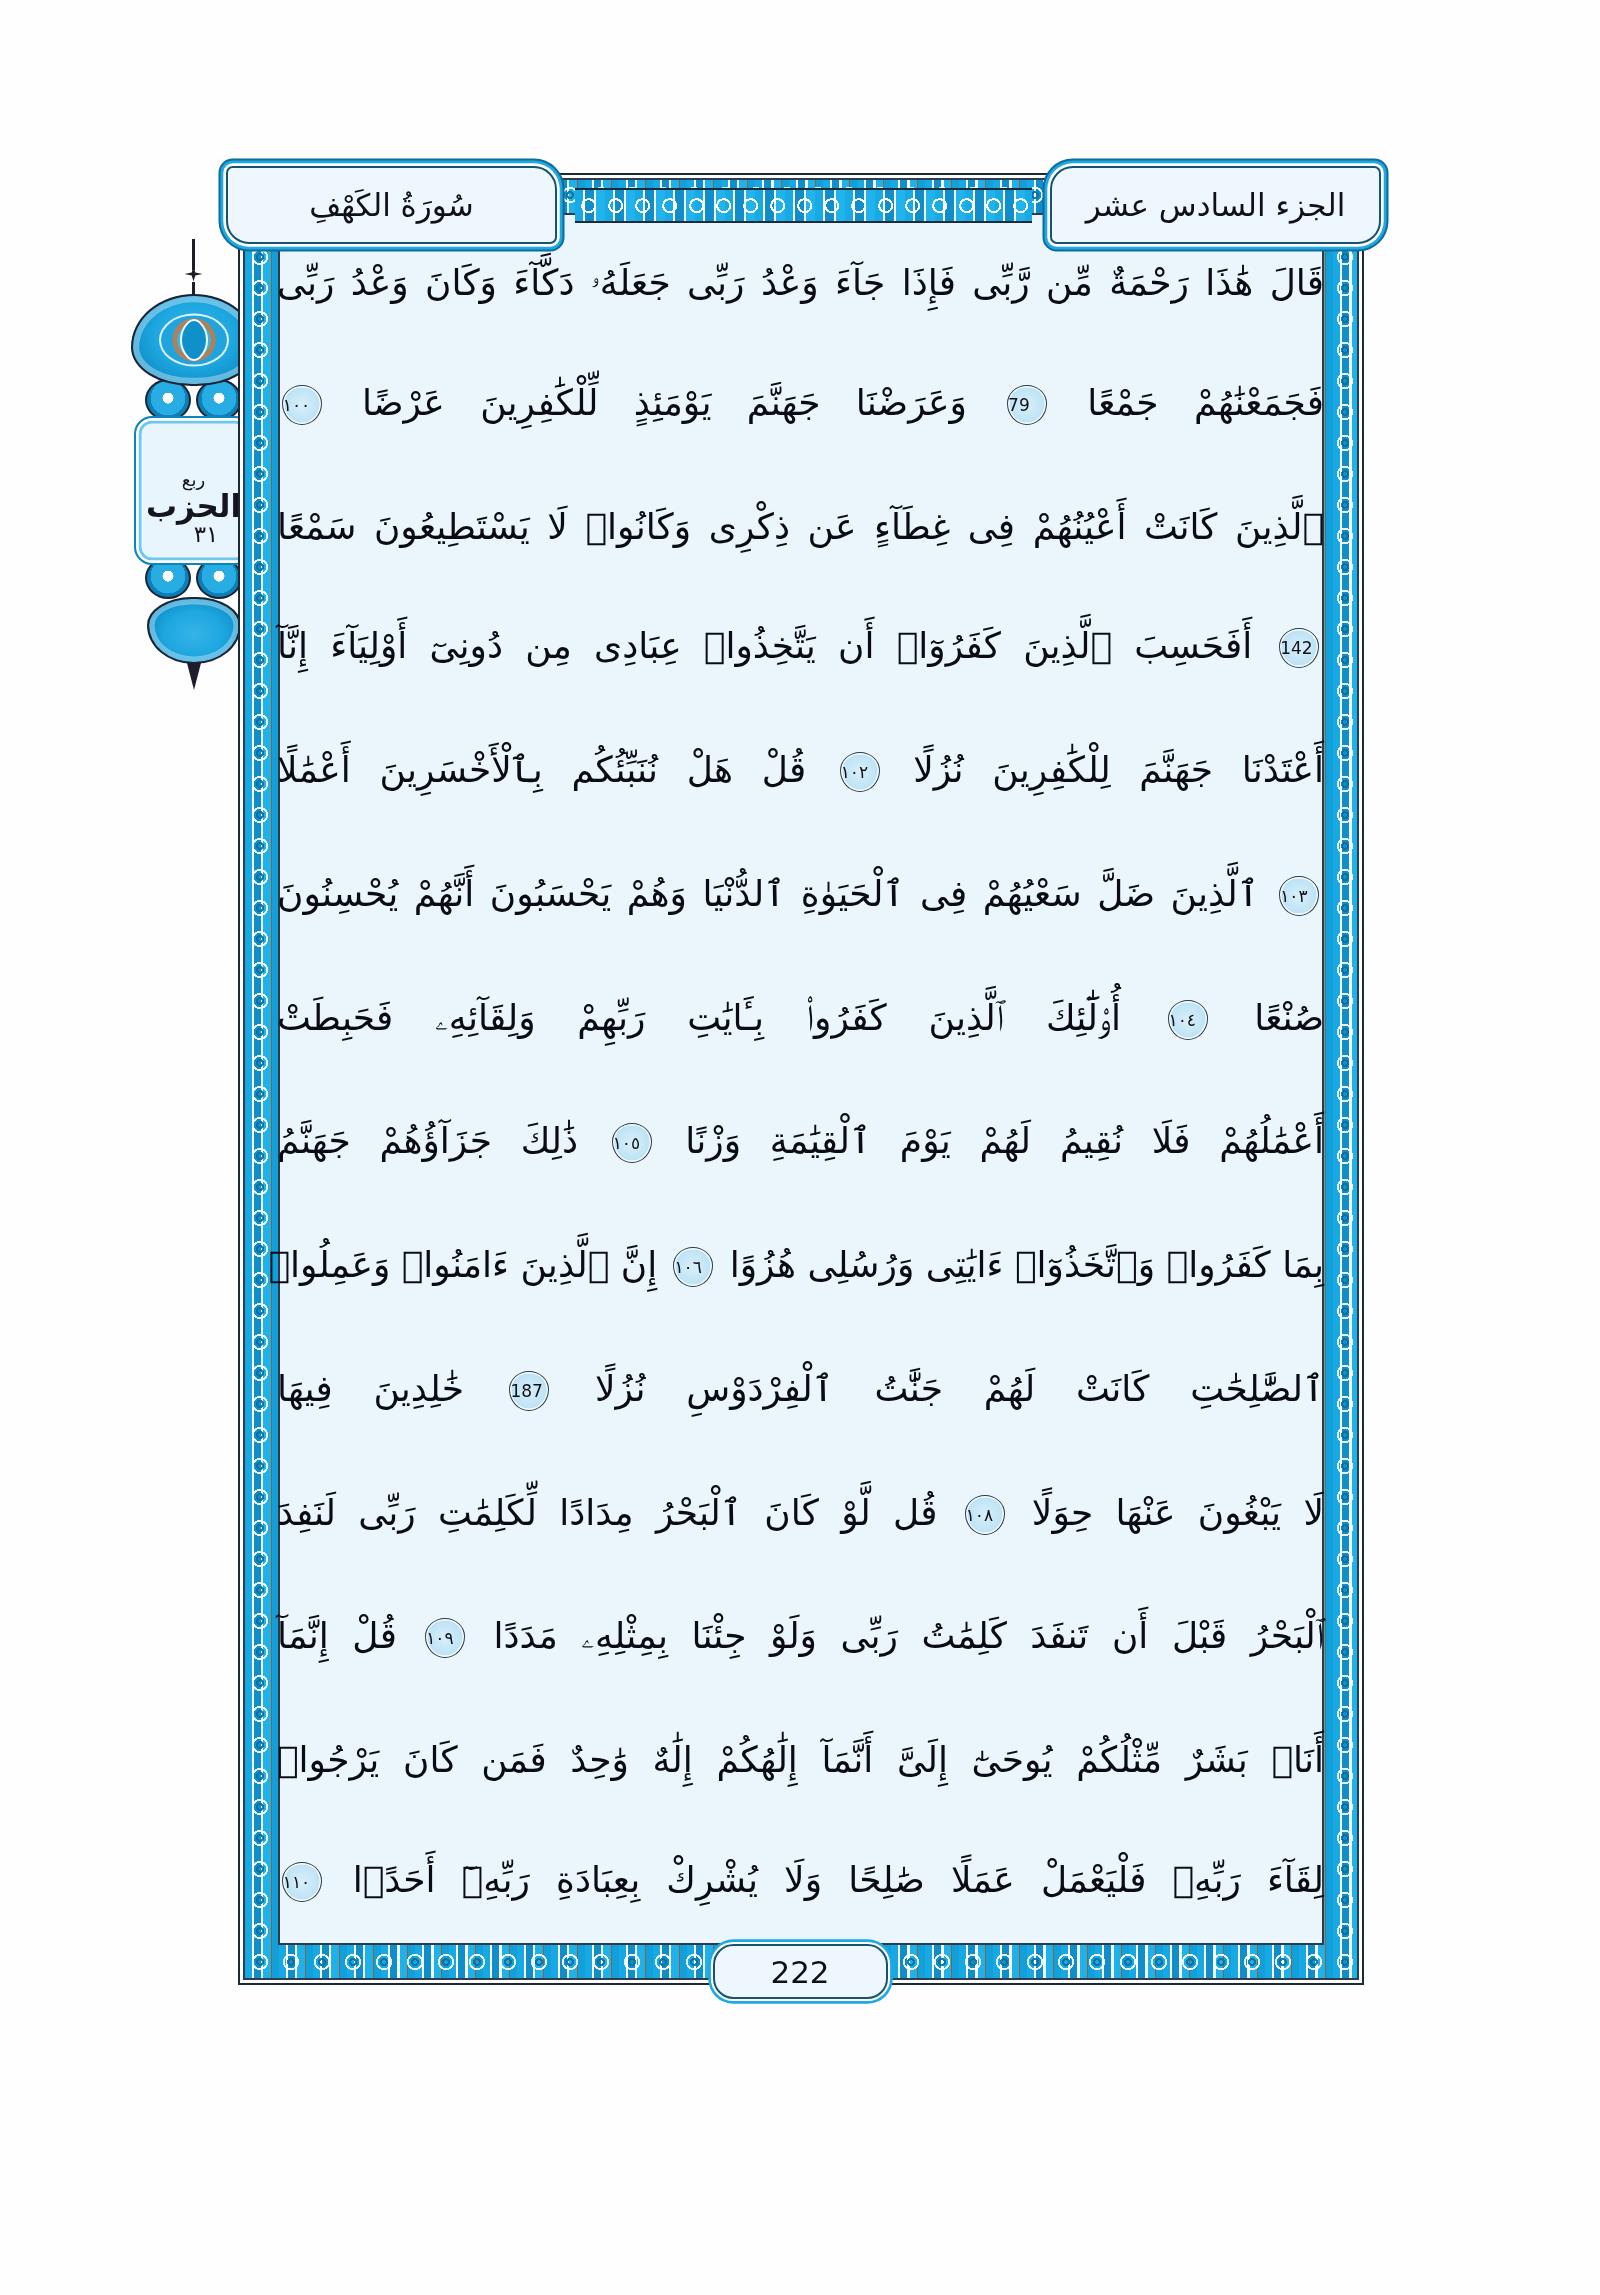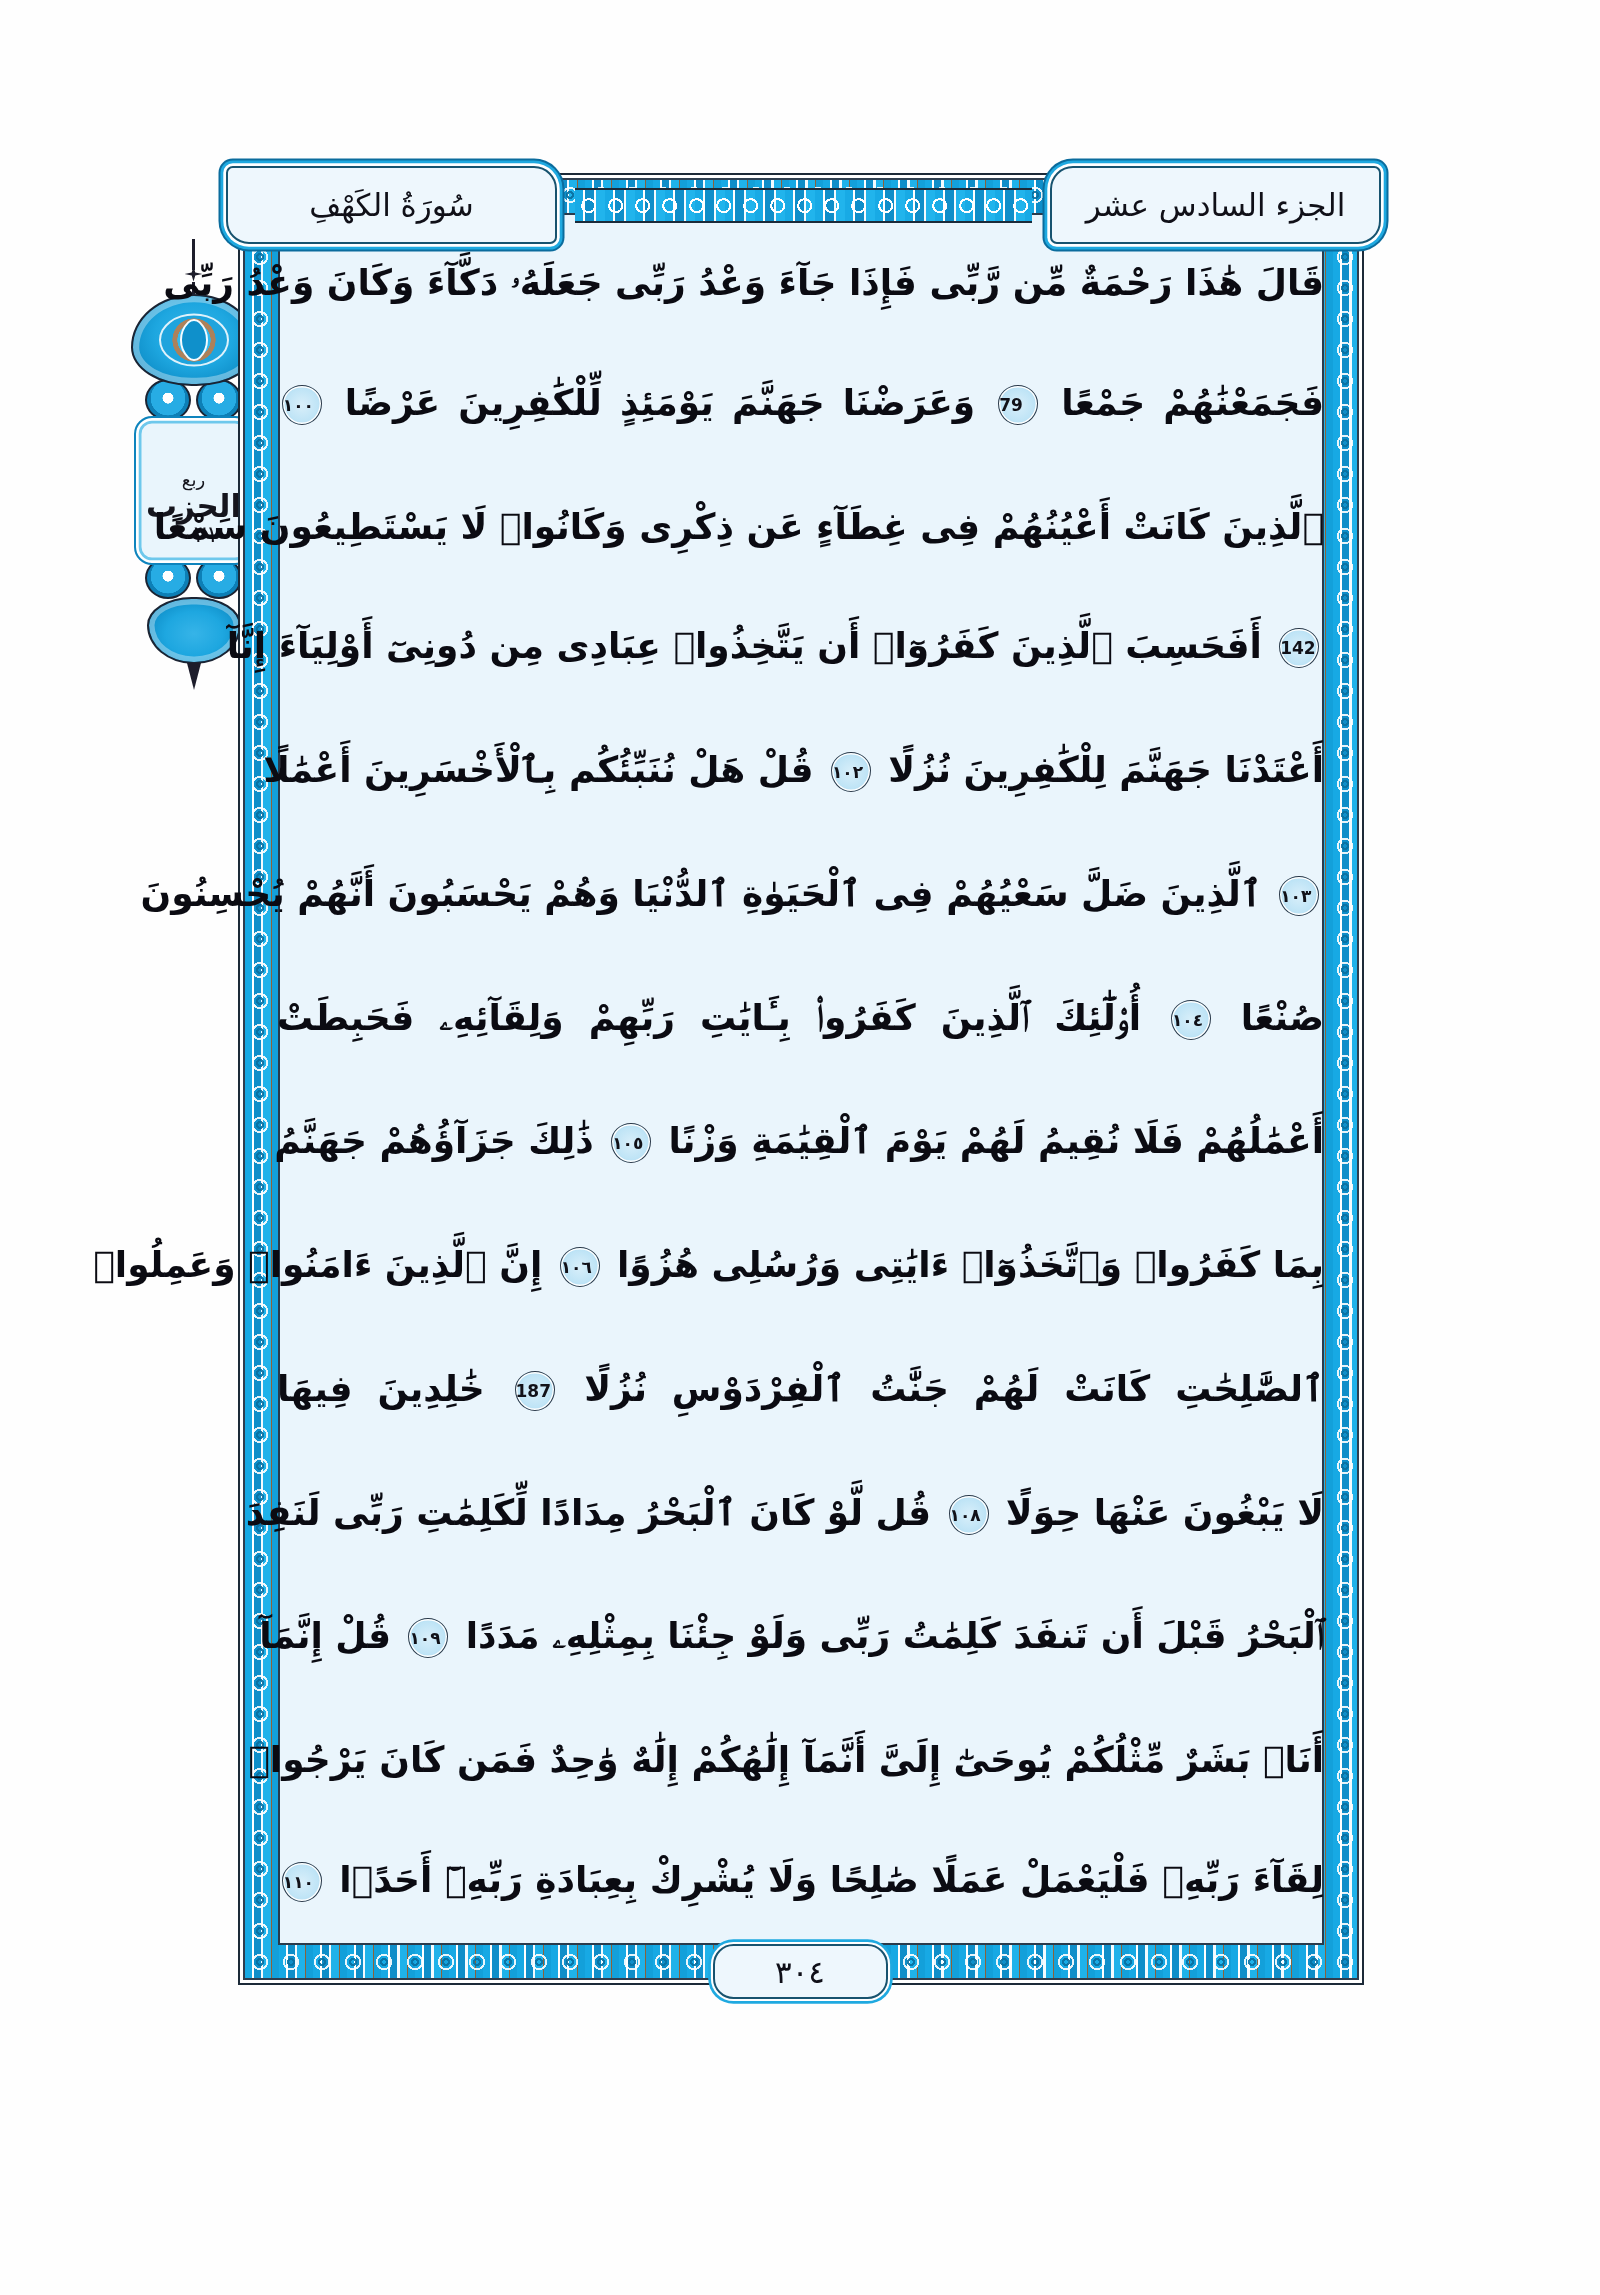--- a/index.html
+++ b/index.html
@@ -266,21 +266,20 @@
     width: 100%;
     text-align: justify;
     text-align-last: justify;
     direction: rtl;
     font-family: "DejaVu Sans", "Liberation Sans", sans-serif;
     font-size: 36px;
     line-height: 1.0;
     color: #0b0b12;
     white-space: nowrap;
     letter-spacing: 0;
-    font-weight: bold;
   }
   .ayah-line > span.seg {
     display: inline;
   }
   .ayah-num {
     display: inline-block;
     min-width: 38px;
     height: 38px;
     line-height: 38px;
     margin: 0 4.8px;
@@ -382,17 +381,17 @@
     <div class="ayah-line"><span class="seg">أَعْمَٰلُهُمْ فَلَا نُقِيمُ لَهُمْ يَوْمَ ٱلْقِيَٰمَةِ وَزْنًا </span><span class="ayah-num">١٠٥</span><span class="seg"> ذَٰلِكَ جَزَآؤُهُمْ جَهَنَّمُ</span></div>
     <div class="ayah-line"><span class="seg">بِمَا كَفَرُوا۟ وَٱتَّخَذُوٓا۟ ءَايَٰتِى وَرُسُلِى هُزُوًا </span><span class="ayah-num">١٠٦</span><span class="seg"> إِنَّ ٱلَّذِينَ ءَامَنُوا۟ وَعَمِلُوا۟</span></div>
     <div class="ayah-line"><span class="seg">ٱلصَّٰلِحَٰتِ كَانَتْ لَهُمْ جَنَّٰتُ ٱلْفِرْدَوْسِ نُزُلًا </span><span class="ayah-num">187</span><span class="seg"> خَٰلِدِينَ فِيهَا</span></div>
     <div class="ayah-line"><span class="seg">لَا يَبْغُونَ عَنْهَا حِوَلًا </span><span class="ayah-num">١٠٨</span><span class="seg"> قُل لَّوْ كَانَ ٱلْبَحْرُ مِدَادًا لِّكَلِمَٰتِ رَبِّى لَنَفِدَ</span></div>
     <div class="ayah-line"><span class="seg">ٱلْبَحْرُ قَبْلَ أَن تَنفَدَ كَلِمَٰتُ رَبِّى وَلَوْ جِئْنَا بِمِثْلِهِۦ مَدَدًا </span><span class="ayah-num">١٠٩</span><span class="seg"> قُلْ إِنَّمَآ</span></div>
     <div class="ayah-line"><span class="seg">أَنَا۠ بَشَرٌ مِّثْلُكُمْ يُوحَىٰٓ إِلَىَّ أَنَّمَآ إِلَٰهُكُمْ إِلَٰهٌ وَٰحِدٌ فَمَن كَانَ يَرْجُوا۟</span></div>
     <div class="ayah-line"><span class="seg">لِقَآءَ رَبِّهِۦ فَلْيَعْمَلْ عَمَلًا صَٰلِحًا وَلَا يُشْرِكْ بِعِبَادَةِ رَبِّهِۦٓ أَحَدًۢا </span><span class="ayah-num">١١٠</span></div>
   </div>
 
   <div id="page-number-wrap">
-    <div id="page-number">٣٠٤</div>
+    <div id="page-number">222</div>
   </div>
 
 </div>
 
 
 </body></html>

